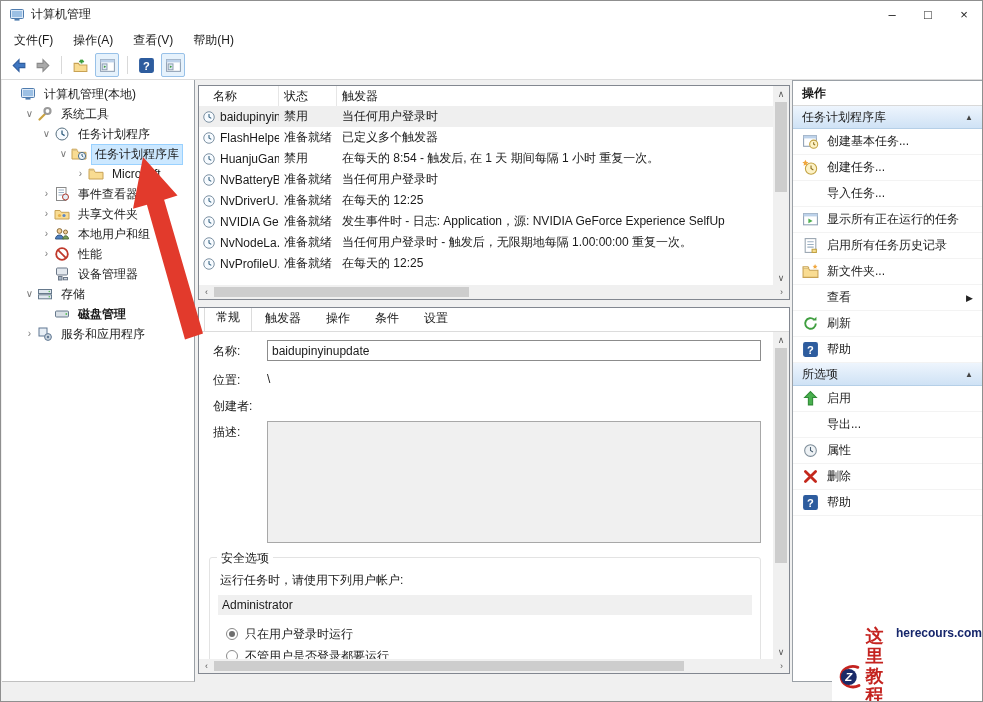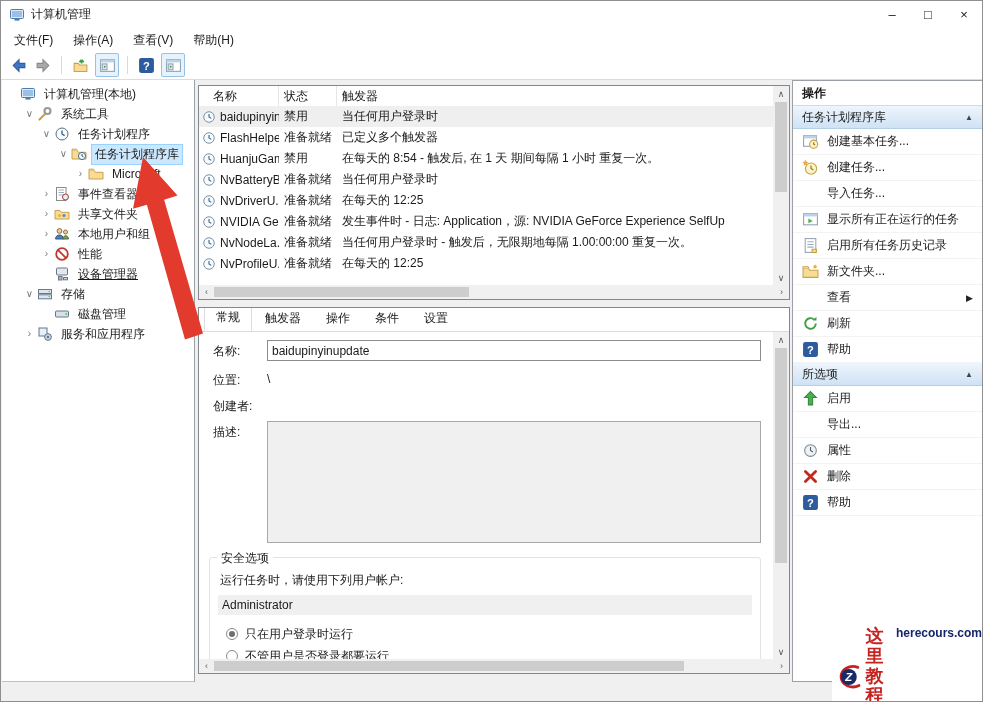--- a/index.html
+++ b/index.html
@@ -278,21 +278,21 @@
         <div class="tree-row" style="padding-left: 37px;">
           <span class="expander">›</span>
           <span class="ic">
             <svg viewBox="0 0 16 16">
               <circle cx="8" cy="8" r="5.8" fill="none" stroke="#c0392b" stroke-width="1.8"></circle>
               <path d="M3.9 3.9L12.1 12.1" stroke="#c0392b" stroke-width="1.8"></path>
             </svg>
           </span>
           <span class="tree-label">性能</span>
         </div>
-        <div class="tree-row" style="padding-left: 37px; text-decoration: underline;">
+        <div class="tree-row" style="padding-left: 37px;">
           <span class="expander"></span>
           <span class="ic">
             <svg viewBox="0 0 16 16">
               <rect x="2.5" y="2" width="11" height="7" rx="1" fill="#e3e8ee" stroke="#6b7787"></rect>
               <rect x="4.5" y="10.5" width="3.5" height="3.5" fill="#aab6c4" stroke="#6b7787"></rect>
               <rect x="9.5" y="11.5" width="4" height="2.3" fill="#cdd6e0" stroke="#6b7787"></rect>
             </svg>
           </span>
           <span class="tree-label">设备管理器</span>
         </div>
@@ -301,21 +301,21 @@
           <span class="ic">
             <svg viewBox="0 0 16 16">
               <rect x="1.5" y="3.5" width="13" height="4" fill="#dfe7ee" stroke="#66798c"></rect>
               <rect x="1.5" y="8.8" width="13" height="4" fill="#dfe7ee" stroke="#66798c"></rect>
               <circle cx="12.3" cy="5.5" r=".8" fill="#58c058"></circle>
               <circle cx="12.3" cy="10.8" r=".8" fill="#58c058"></circle>
             </svg>
           </span>
           <span class="tree-label">存储</span>
         </div>
-        <div class="tree-row" style="padding-left: 37px;">
+        <div class="tree-row" style="padding-left: 37px; font-weight: bold;">
           <span class="expander"></span>
           <span class="ic">
             <svg viewBox="0 0 16 16">
               <rect x="1.5" y="5" width="13" height="6" rx="1" fill="#d9e0e6" stroke="#66798c"></rect>
               <circle cx="12.3" cy="8" r=".9" fill="#58c058"></circle>
             </svg>
           </span>
           <span class="tree-label">磁盘管理</span>
         </div>
         <div class="tree-row" style="padding-left: 20px;">

